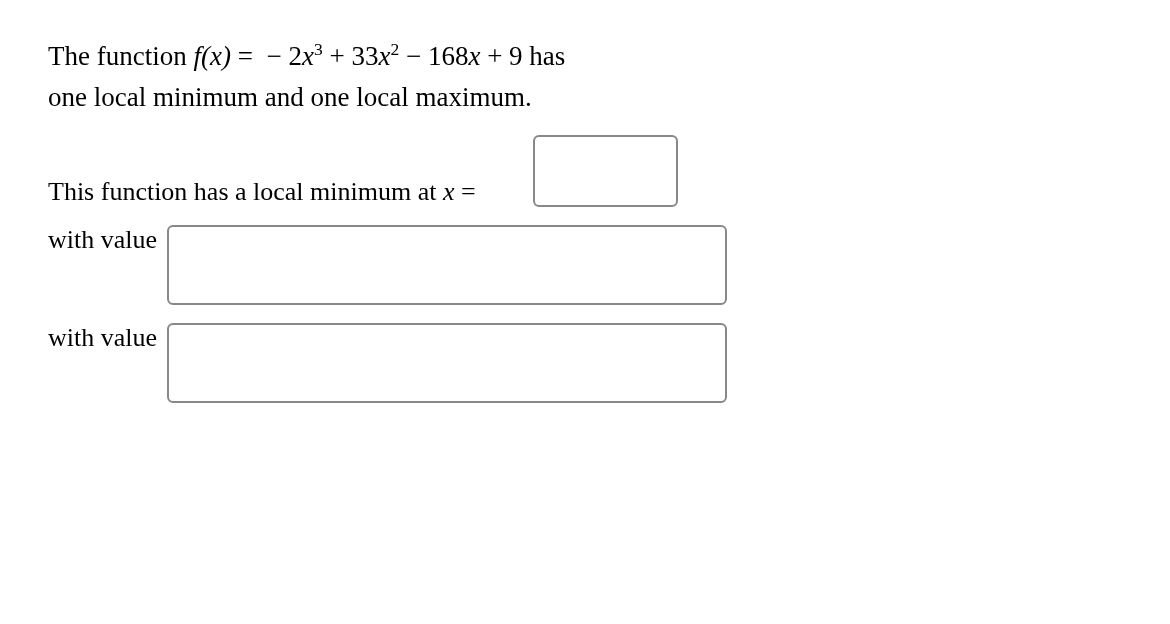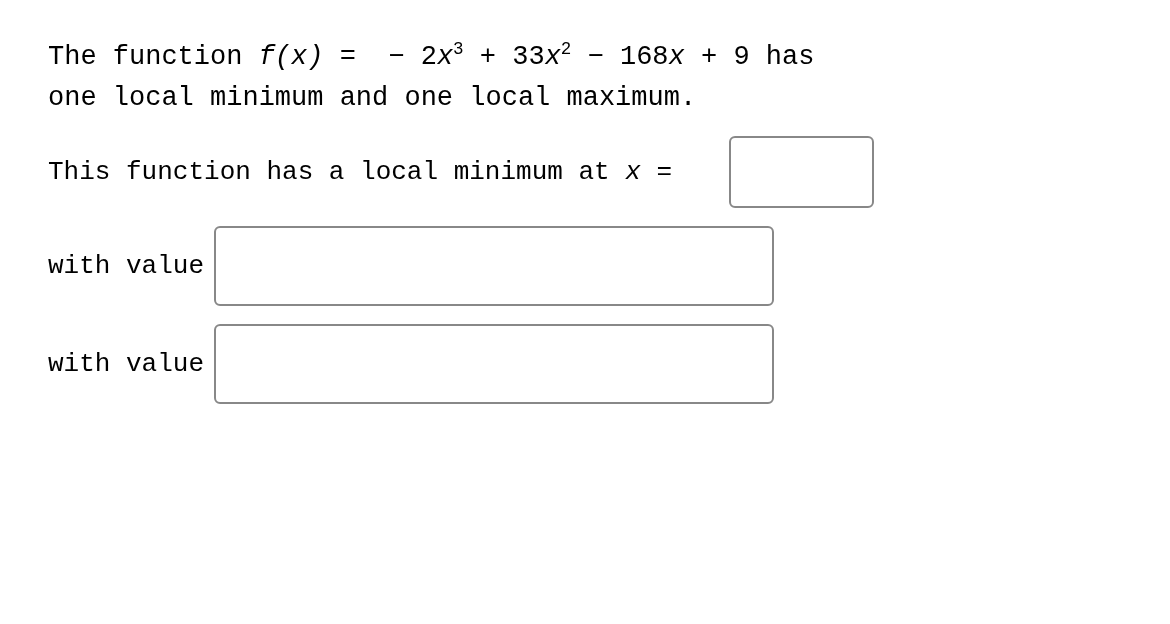--- a/index.html
+++ b/index.html
@@ -1,19 +1,18 @@
 <!DOCTYPE html>
 <html><head>
   <meta charset="utf-8">
   <style>
     * {
       box-sizing: border-box;
       margin: 0;
       padding: 0;
-      font-family: Liberation Mono, monospace;
     }
 
     body {
       width: 1170px;
       height: 624px;
       background: #ffffff;
       font-family: 'Times New Roman', Times, serif;
       font-size: 26px;
       color: #000000;
       overflow: hidden;
@@ -42,21 +41,21 @@
       font-style: italic;
     }
 
     sup {
       font-size: 0.65em;
       vertical-align: super;
     }
 
     .row {
       display: flex;
-      align-items: center;
+      align-items: flex-end;
       margin-top: 18px;
       flex-wrap: nowrap;
       gap: 47px;
     }
 
     .row-label {
       font-size: 26px;
       white-space: nowrap;
       margin-right: 10px;
     }
@@ -74,21 +73,21 @@
       width: 560px;
       height: 80px;
       border: 2px solid #888888;
       border-radius: 6px;
       background: #ffffff;
       display: inline-block;
     }
 
     .with-value-row {
       display: flex;
-      align-items: center;
+      align-items: flex-start;
       margin-top: 18px;
     }
 
     .section-gap {
       margin-top: 28px;
     }
   </style>
 </head>
 <body>
 

